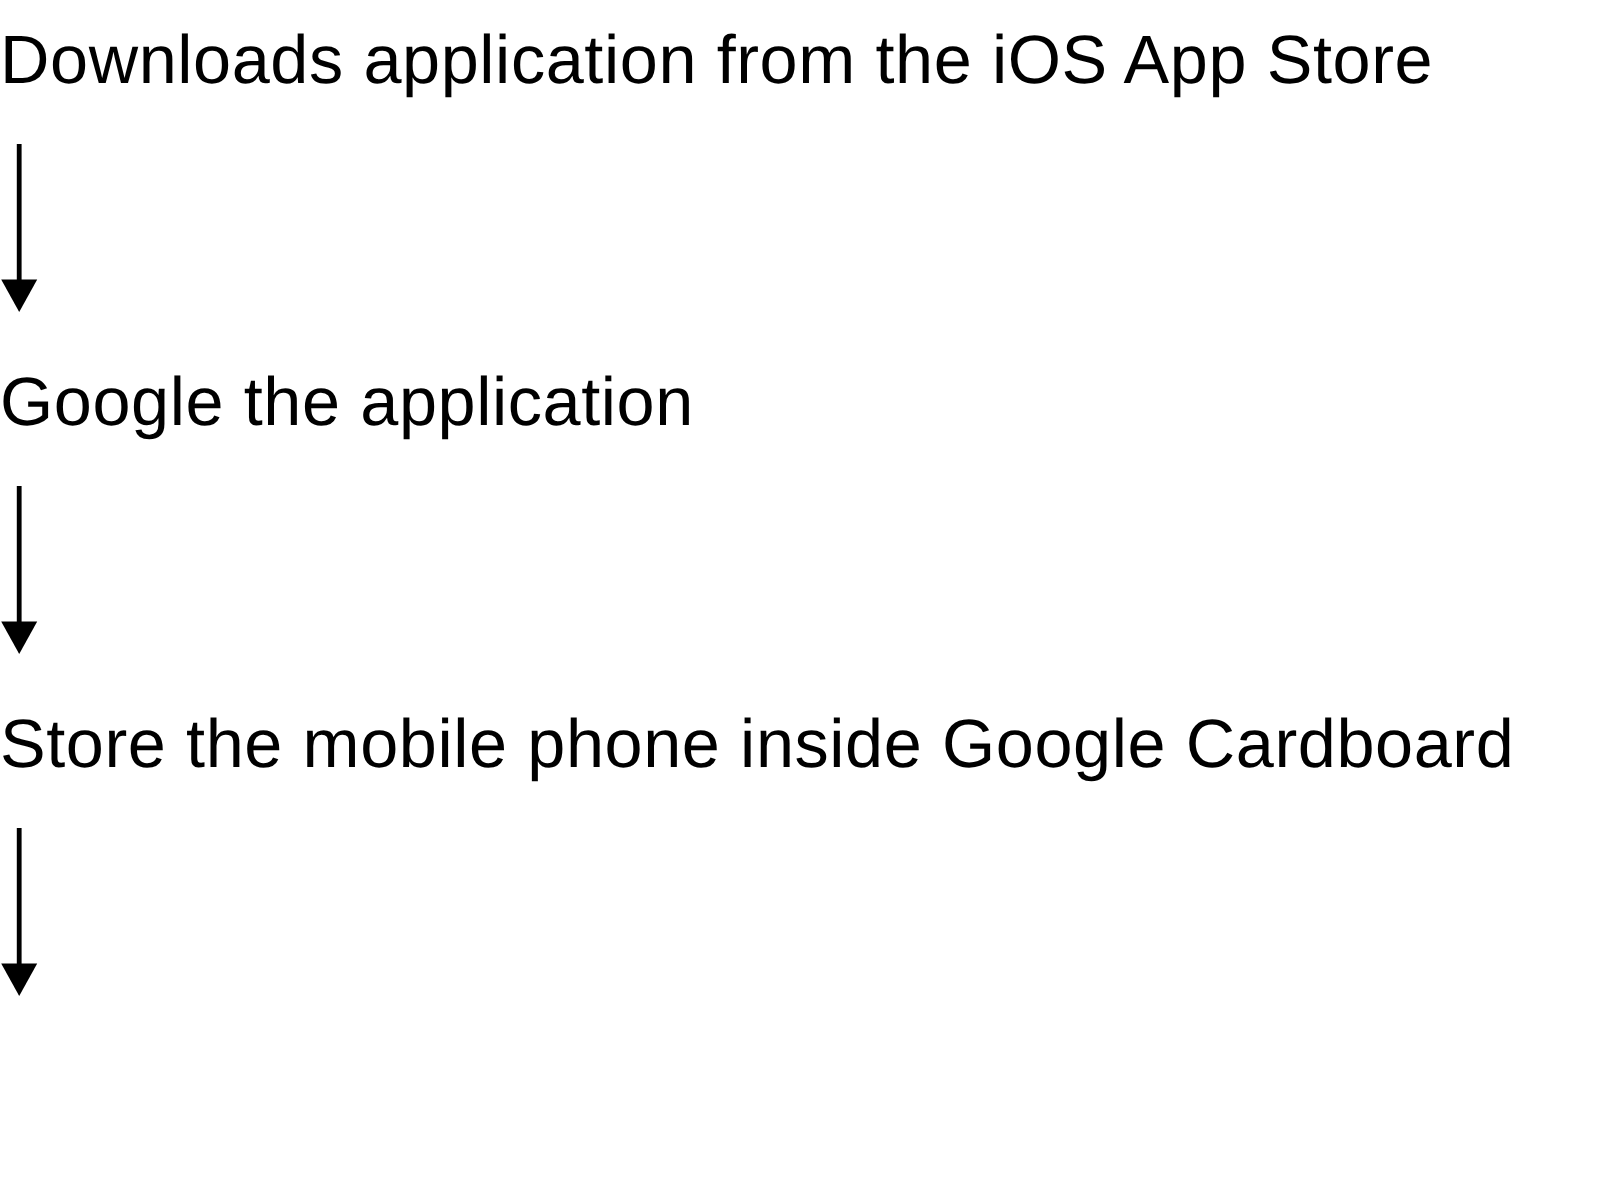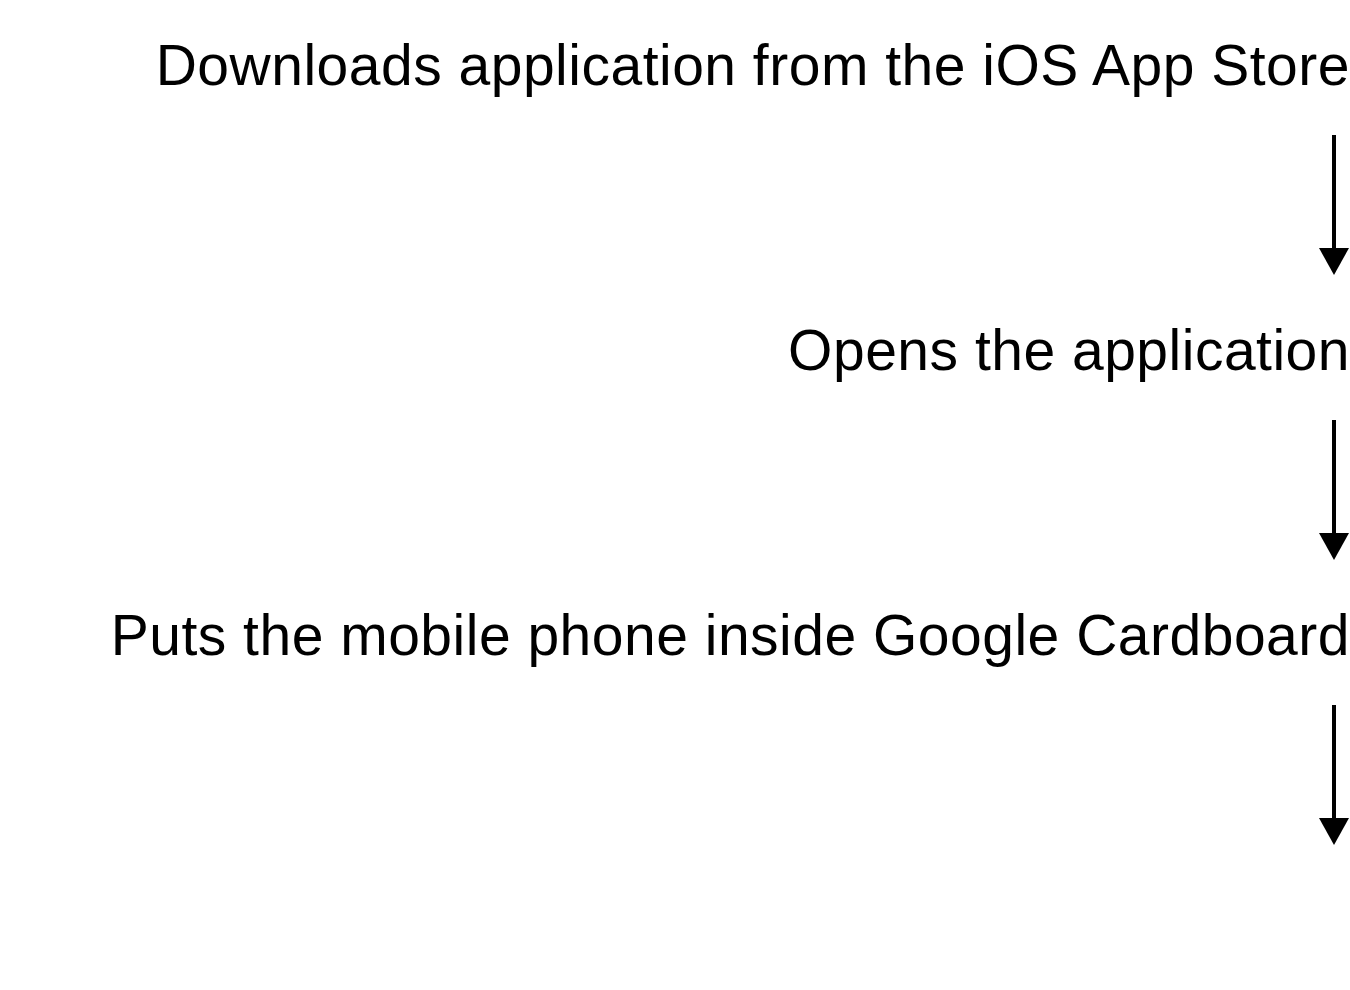--- a/index.html
+++ b/index.html
@@ -6,25 +6,25 @@
     margin: 0;
     padding: 0;
     background: #ffffff;
     width: 1350px;
     height: 990px;
     overflow: hidden;
   }
   .flowchart {
     width: 1350px;
     height: 990px;
-    padding-top: 25px;
+    padding-top: 10px;
     box-sizing: border-box;
     display: flex;
     flex-direction: column;
-    align-items: flex-end;
+    align-items: flex-start;
     font-family: "Liberation Sans", "DejaVu Sans", sans-serif;
   }
   .step-label {
     font-size: 57px;
     font-weight: 300;
     line-height: 80px;
     height: 80px;
     color: #000000;
     letter-spacing: 0.5px;
     white-space: nowrap;
@@ -47,30 +47,30 @@
 
   <div class="step-label">Downloads application from the iOS App Store</div>
 
   <div class="arrow-wrap">
     <svg width="32" height="140" viewBox="0 0 32 140">
       <line x1="16" y1="0" x2="16" y2="116" stroke="#000000" stroke-width="4"></line>
       <polygon points="1,113 31,113 16,140" fill="#000000"></polygon>
     </svg>
   </div>
 
-  <div class="step-label">Opens the application</div>
+  <div class="step-label">Google the application</div>
 
   <div class="arrow-wrap">
     <svg width="32" height="140" viewBox="0 0 32 140">
       <line x1="16" y1="0" x2="16" y2="116" stroke="#000000" stroke-width="4"></line>
       <polygon points="1,113 31,113 16,140" fill="#000000"></polygon>
     </svg>
   </div>
 
-  <div class="step-label">Puts the mobile phone inside Google Cardboard</div>
+  <div class="step-label">Store the mobile phone inside Google Cardboard</div>
 
   <div class="arrow-wrap">
     <svg width="32" height="140" viewBox="0 0 32 140">
       <line x1="16" y1="0" x2="16" y2="116" stroke="#000000" stroke-width="4"></line>
       <polygon points="1,113 31,113 16,140" fill="#000000"></polygon>
     </svg>
   </div>
 
 
 </div>

